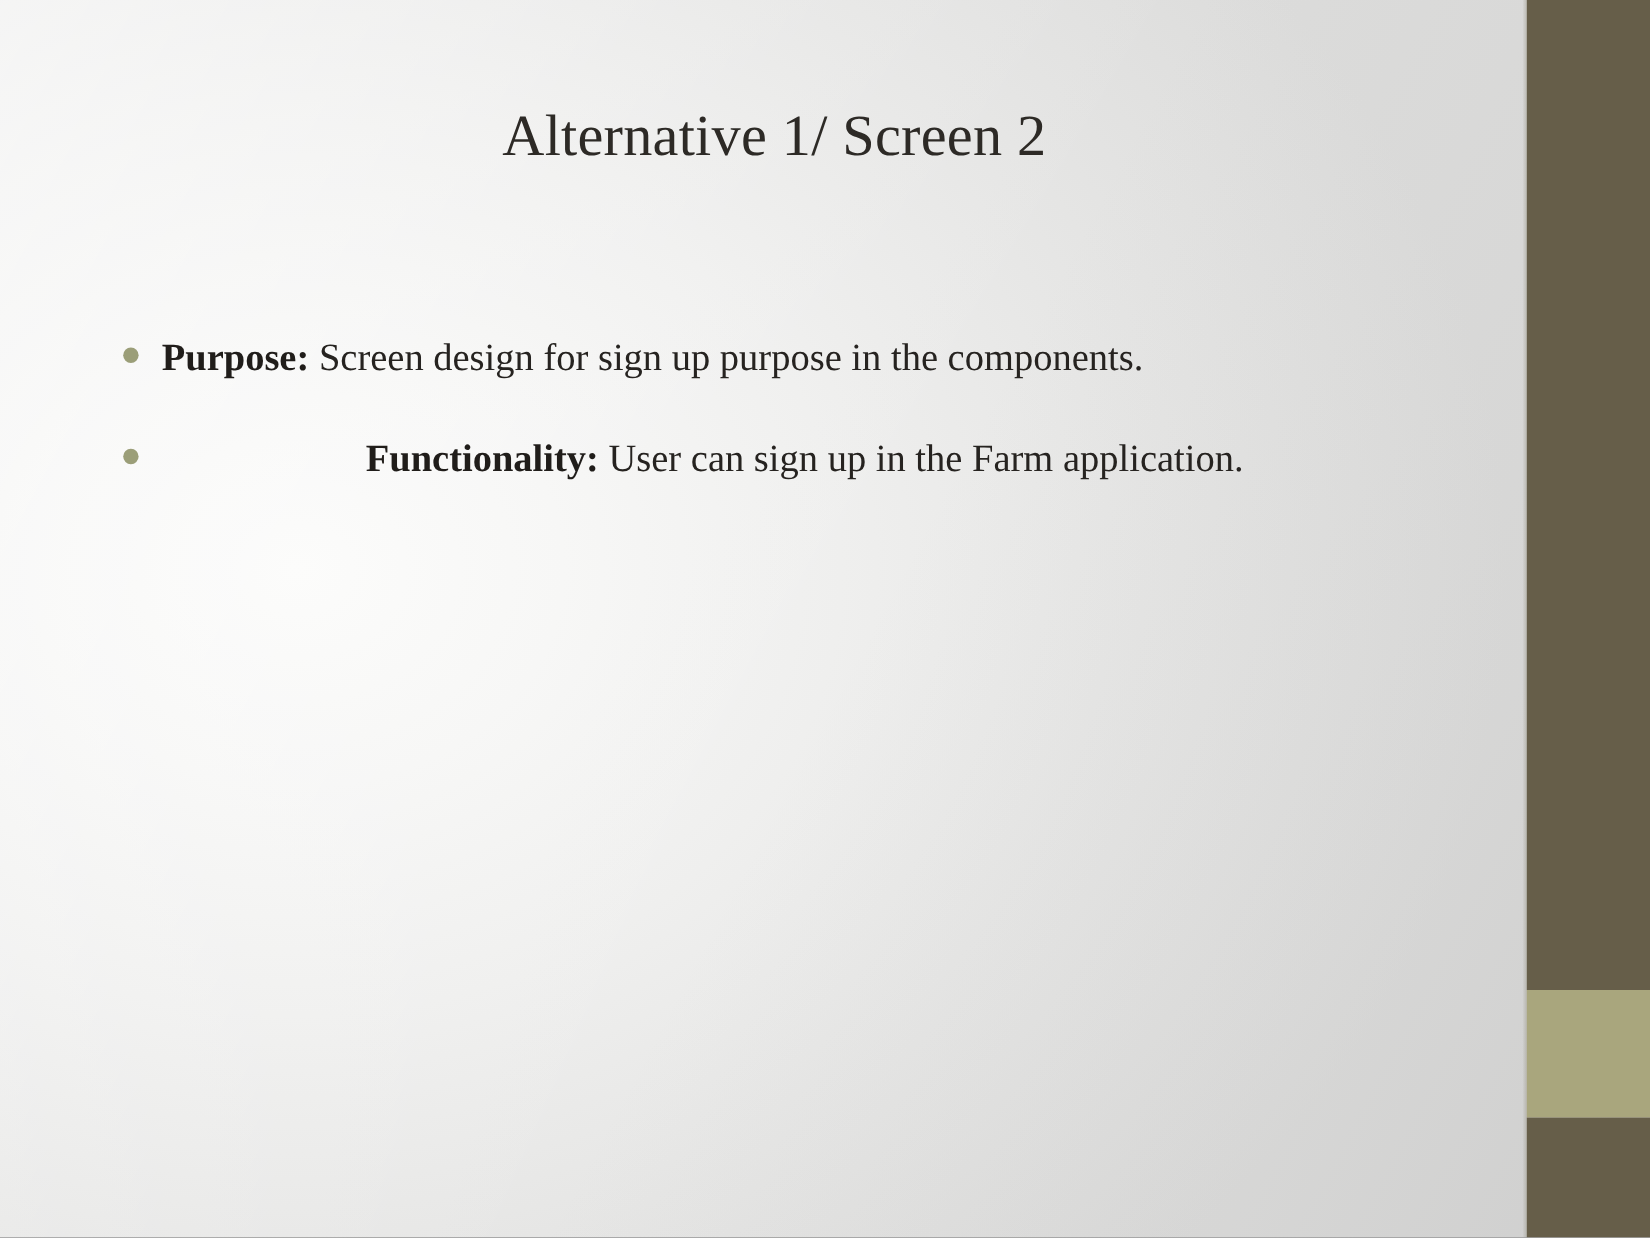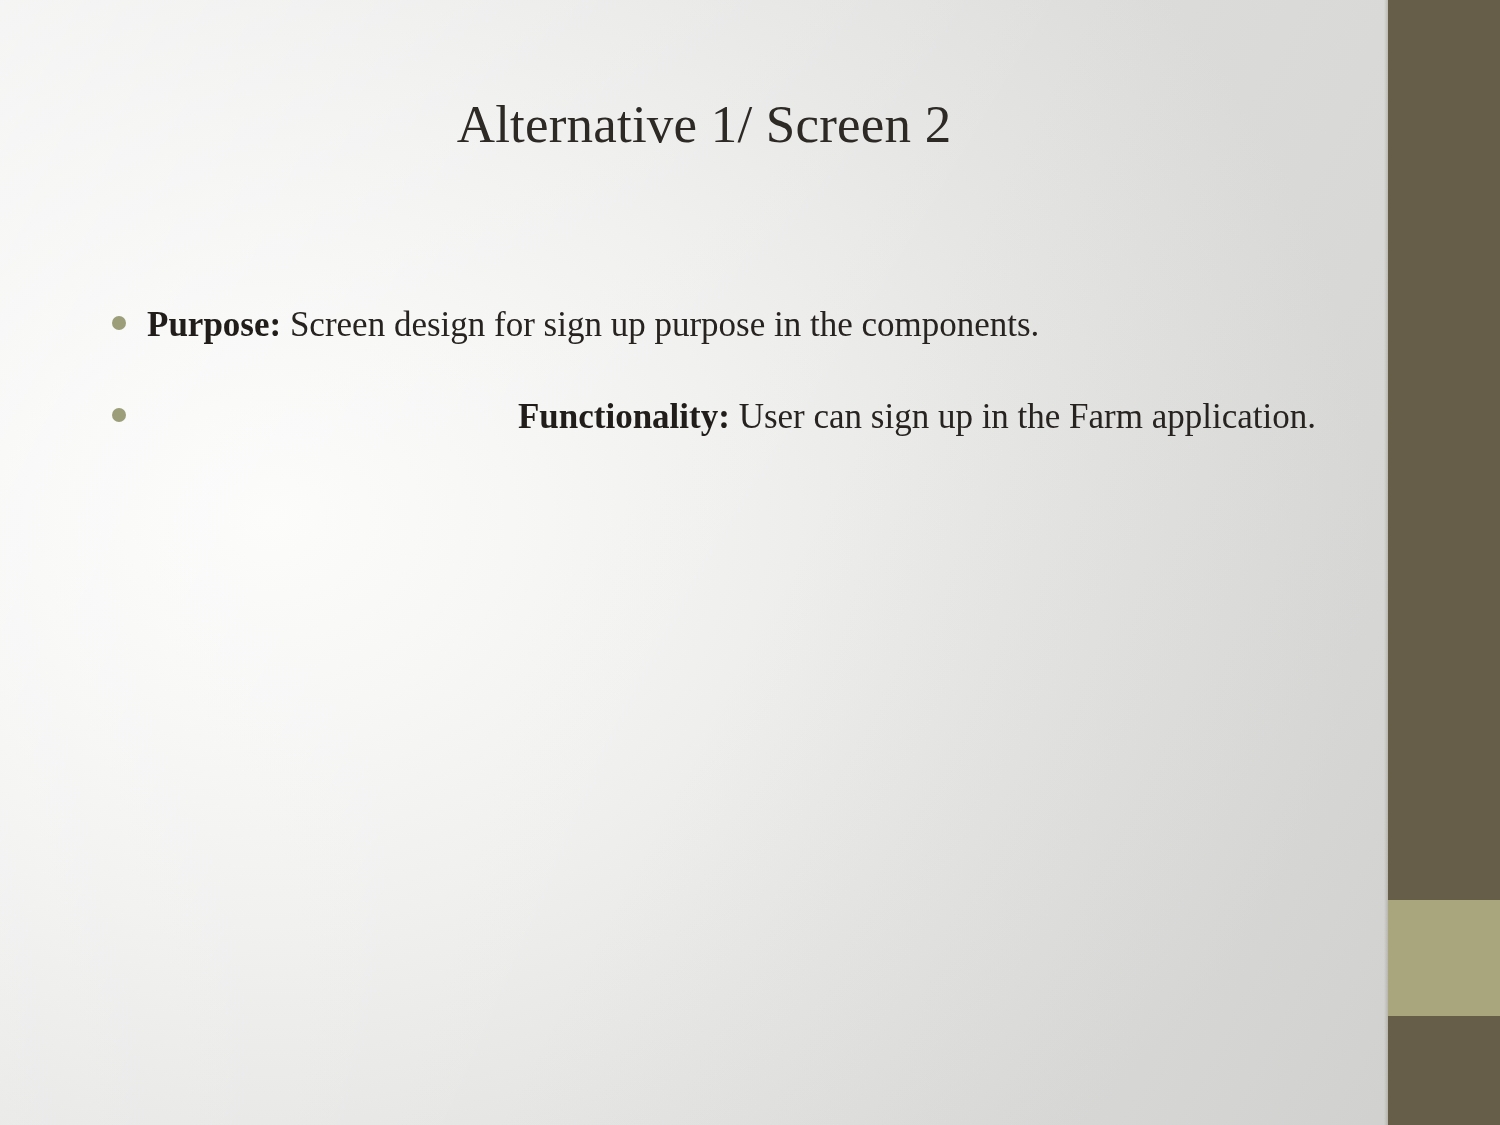--- a/index.html
+++ b/index.html
@@ -100,21 +100,21 @@
     padding-left: 43px;
     margin-bottom: 34px;
     color: #262320;
     font-size: 35px;
     line-height: 1.66;
     text-align: justify;
     text-justify: inter-word;
   }
   .bullet-row:last-child {
     margin-bottom: 0;
-    text-align: right;
+    text-align: center;
   }
 
   .bullet-dot {
     position: absolute;
     left: 8px;
     top: 20px;
     width: 14px;
     height: 14px;
     border-radius: 50%;
     background: #9b9e78;

